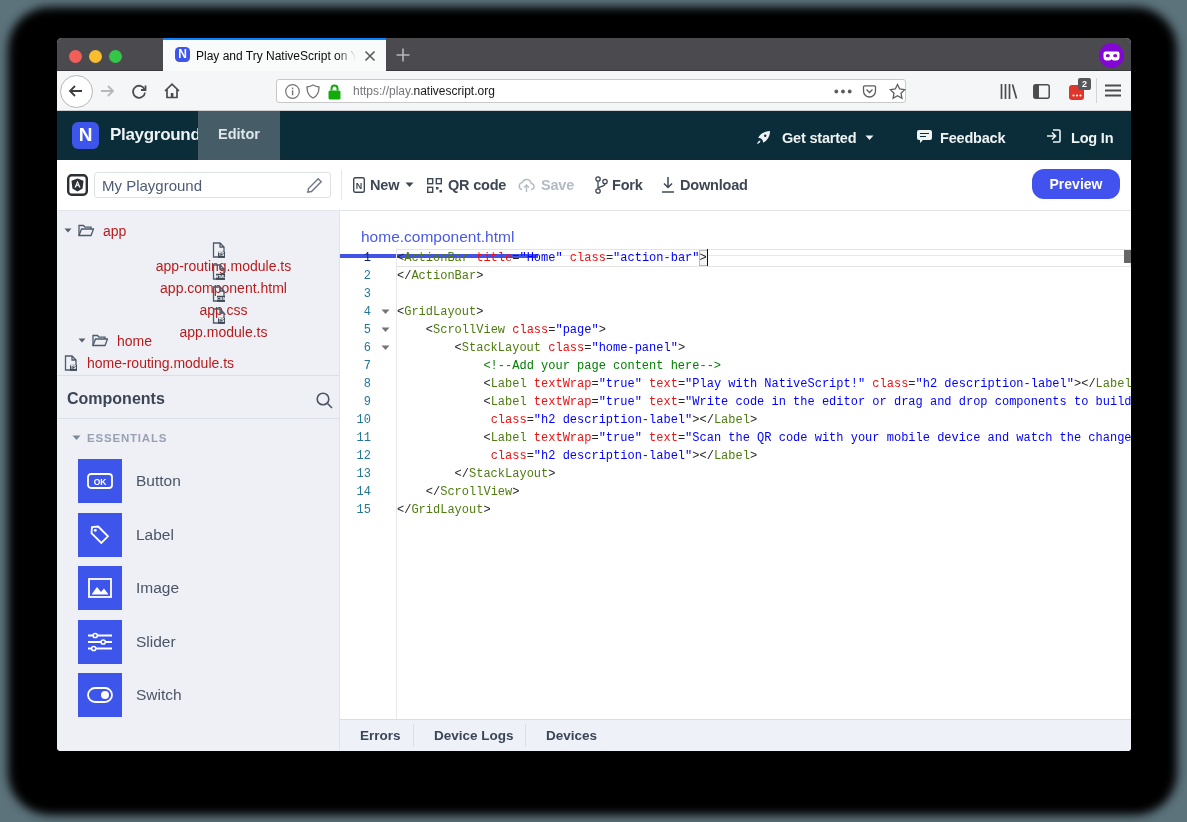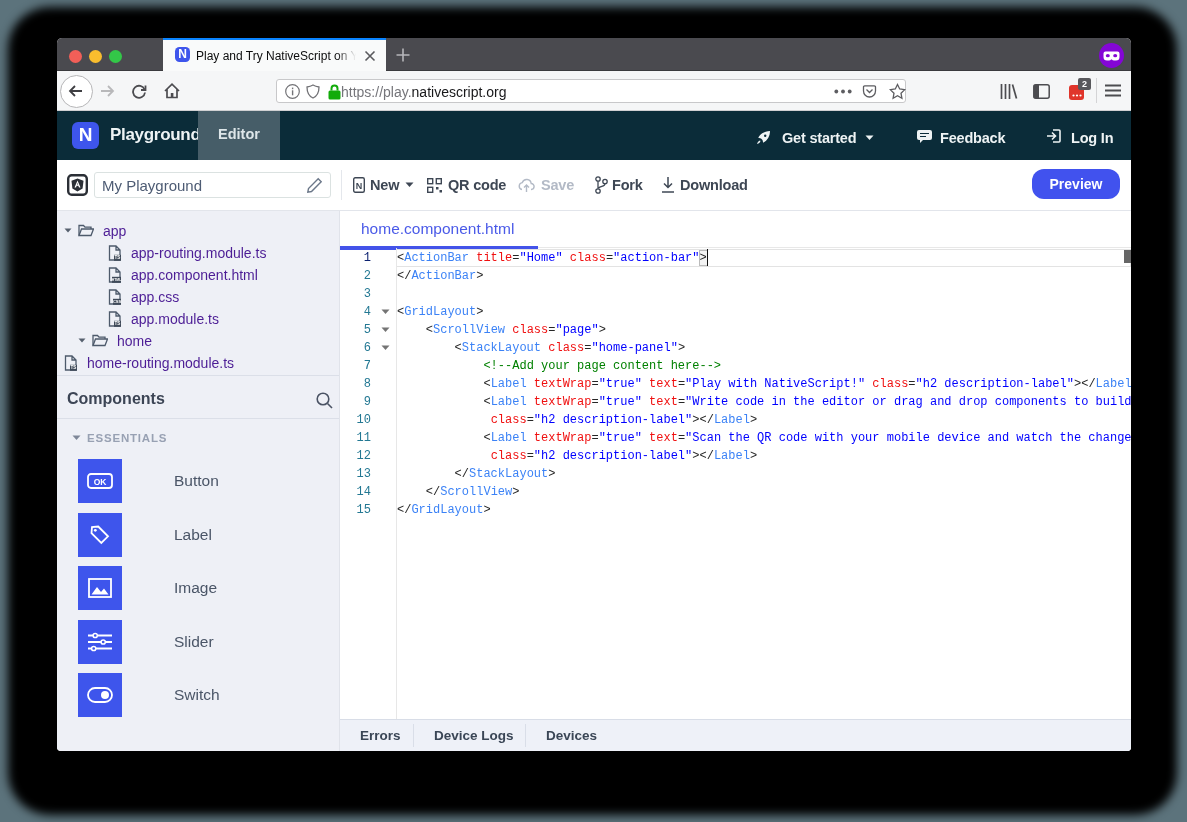--- a/index.html
+++ b/index.html
@@ -6,21 +6,21 @@
 #shadow{position:absolute;left:8px;top:7px;width:1169px;height:808px;background:#000;border-radius:42px;filter:blur(5px);}
 #win{position:absolute;left:57px;top:38px;width:1074px;height:713px;border-radius:5px 5px 4px 4px;overflow:hidden;background:#fff;}
 
 #tabbar{position:absolute;left:0;top:0;width:1074px;height:33px;background:#4a4a4f;box-shadow:inset 0 -1px 0 #3a3a3e;}
 .tl{position:absolute;top:48.5px;width:13px;height:13px;border-radius:50%;}
 #tab{position:absolute;left:106px;top:0;width:223px;height:33px;background:#f9fafa;border-top:2.5px solid #0a84ff;box-sizing:border-box;}
 #tabtitle{position:absolute;left:33px;top:8.5px;width:160px;font-size:12px;color:#0c0c0d;white-space:nowrap;overflow:hidden;-webkit-mask-image:linear-gradient(90deg,#000 88%,transparent 100%);}
 
 #navbar{position:absolute;left:0;top:33px;width:1074px;height:40px;background:#f5f6f7;border-bottom:1px solid #d0d0d2;box-sizing:border-box;}
 #urlbar{position:absolute;left:219px;top:8px;width:630px;height:24px;background:#fff;border:1px solid #c8c8ca;border-radius:3px;box-sizing:border-box;}
-#urltext{position:absolute;left:64px;top:3.5px;font-size:14px;color:#75757a;}
+#urltext{position:absolute;left:76px;top:3.5px;font-size:12px;color:#75757a;}
 #urltext b{color:#18181a;font-weight:normal;}
 
 #pshead{position:absolute;left:0;top:73px;width:1074px;height:49px;background:#0b2c39;color:#eef3f4;}
 #pslogo{position:absolute;left:15px;top:11px;width:27px;height:27px;border-radius:6px;background:#3e55ec;}
 #pslogo div{position:absolute;left:0;top:2px;width:27px;text-align:center;font-weight:bold;font-size:19px;color:#fff;}
 .psname{position:absolute;left:53px;top:14px;font-size:17px;font-weight:bold;letter-spacing:-0.3px;}
 #edtab{position:absolute;left:141px;top:0;width:82px;height:49px;background:#465d68;}
 #edtab div{margin-top:15px;text-align:center;font-size:14.5px;font-weight:bold;color:#dde6e9;}
 .hditem{position:absolute;top:2px;height:49px;display:flex;align-items:center;font-size:14.5px;font-weight:bold;letter-spacing:-0.2px;color:#eef3f4;}
 
@@ -28,43 +28,43 @@
 #appicon{position:absolute;left:10px;top:14px;width:21px;height:22px;}
 #nameinput{position:absolute;left:37px;top:12px;width:237px;height:26px;border:1px solid #dbe2e1;border-radius:3px;box-sizing:border-box;background:#fff;}
 #nameinput span{position:absolute;left:7px;top:3.5px;font-size:15px;color:#4e5c74;}
 .tbtn{position:absolute;top:0;height:50px;display:flex;align-items:center;font-size:14.5px;font-weight:bold;letter-spacing:-0.2px;color:#3e4754;}
 #previewbtn{position:absolute;left:975px;top:9px;width:88px;height:30px;background:#4152ee;border-radius:12px;color:#fff;font-size:14px;font-weight:bold;text-align:center;line-height:30px;}
 
 #bodyarea{position:absolute;left:0;top:173px;width:1074px;height:540px;}
 #sidebar{position:absolute;left:0;top:0;width:283px;height:540px;background:#eef0f6;border-right:1px solid #e0e3ea;box-sizing:border-box;}
 .sechead{position:relative;height:35px;border-bottom:1px solid #dbdfe8;}
 .sechead .t{position:absolute;left:10px;top:8px;font-size:16px;font-weight:bold;color:#3c4555;}
-.tree{font-size:14px;color:#4c1d95;}
+.tree{font-size:14px;color:#b91c1c;}
 .trow{height:22px;display:flex;align-items:center;padding-left:7px;}
 .trow .caret{width:14px;display:flex;}
 .trow .fico{display:flex;margin-right:9px;}
 .trow .lbl{white-space:nowrap;}
 .ind1{padding-left:21px;}
-.ind2{padding-left:51px;}
+.ind2{padding-left:51px;flex-direction:column;}
 .ind3{}
-.comp{display:flex;align-items:center;height:44px;margin-bottom:9.5px;gap:38px;}
+.comp{display:flex;align-items:center;height:44px;margin-bottom:9.5px;}
 .csq{width:44px;height:44px;background:#3e55ec;margin-left:21px;display:flex;align-items:center;justify-content:center;}
 .cname{margin-left:14px;font-size:15.5px;color:#4a5567;}
 
 #editor{position:absolute;left:283px;top:0;width:791px;height:540px;background:#fff;}
-#edtabs{position:absolute;left:0;top:0;width:791px;height:37px;border-bottom:1px solid #e8e8e8;box-sizing:border-box;background:#fff;}
+#edtabs{position:absolute;left:0;top:8px;width:791px;height:37px;border-bottom:1px solid #e8e8e8;box-sizing:border-box;background:#fff;}
 #edtabs .name{position:absolute;left:21px;top:8.5px;font-size:15.5px;color:#4a5ae8;}
 #edtabs .under{position:absolute;left:0;top:35px;width:198px;height:3.5px;background:#4353e9;}
 #monaco{position:absolute;left:0;top:37px;width:791px;height:471px;overflow:hidden;font-family:"Liberation Mono",monospace;font-size:12px;line-height:18px;}
 #gutter{position:absolute;left:0;top:1px;width:56px;}
 #gutter .ln{height:18px;text-align:right;padding-right:25px;color:#237893;font-size:12px;}
 #gutterline{position:absolute;left:56px;top:0;width:1px;height:471px;background:#e7e7e7;}
 #code{position:absolute;left:57px;top:1px;width:734px;}
 #code div{height:18px;white-space:pre;overflow:hidden;}
-.tg{color:#3b82f6;}.at{color:#f01010;}.av{color:#0000ff;}.cm{color:#008000;}.pl{color:#262626;}
+.tg{color:#4d7c0f;}.at{color:#f01010;}.av{color:#0000ff;}.cm{color:#008000;}.pl{color:#262626;}
 .bm{color:#262626;outline:1px solid #bbb;background:#f4f4f4;}
 .fold{position:absolute;}
 #cursor{position:absolute;left:366.5px;top:1px;width:1.5px;height:17px;background:#111;}
 #ovruler{position:absolute;left:784px;top:2px;width:7px;height:13px;background:#666;}
 #curline{position:absolute;left:56px;top:0.5px;width:735px;height:18.5px;border:1.5px solid #e3e3e3;box-sizing:border-box;}
 #botbar{position:absolute;left:0;top:508px;width:791px;height:32px;background:#eef1f8;border-top:1px solid #d8dde7;box-sizing:border-box;}
 .bbitem{position:absolute;top:8px;font-size:13.5px;font-weight:bold;color:#3a4656;}
 .bbsep{position:absolute;top:4px;width:1px;height:23px;background:#d9dee8;}
 svg{display:block;}
 </style></head>

